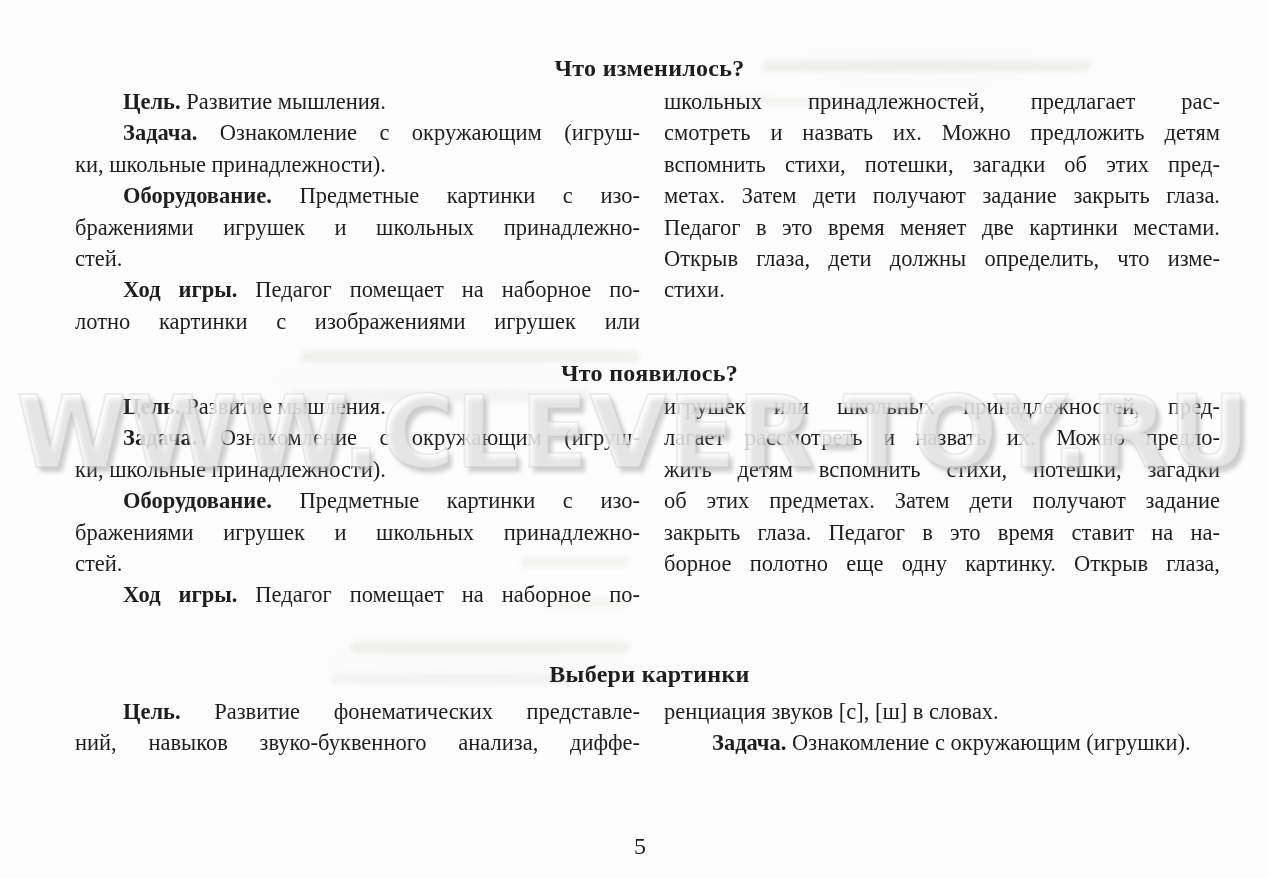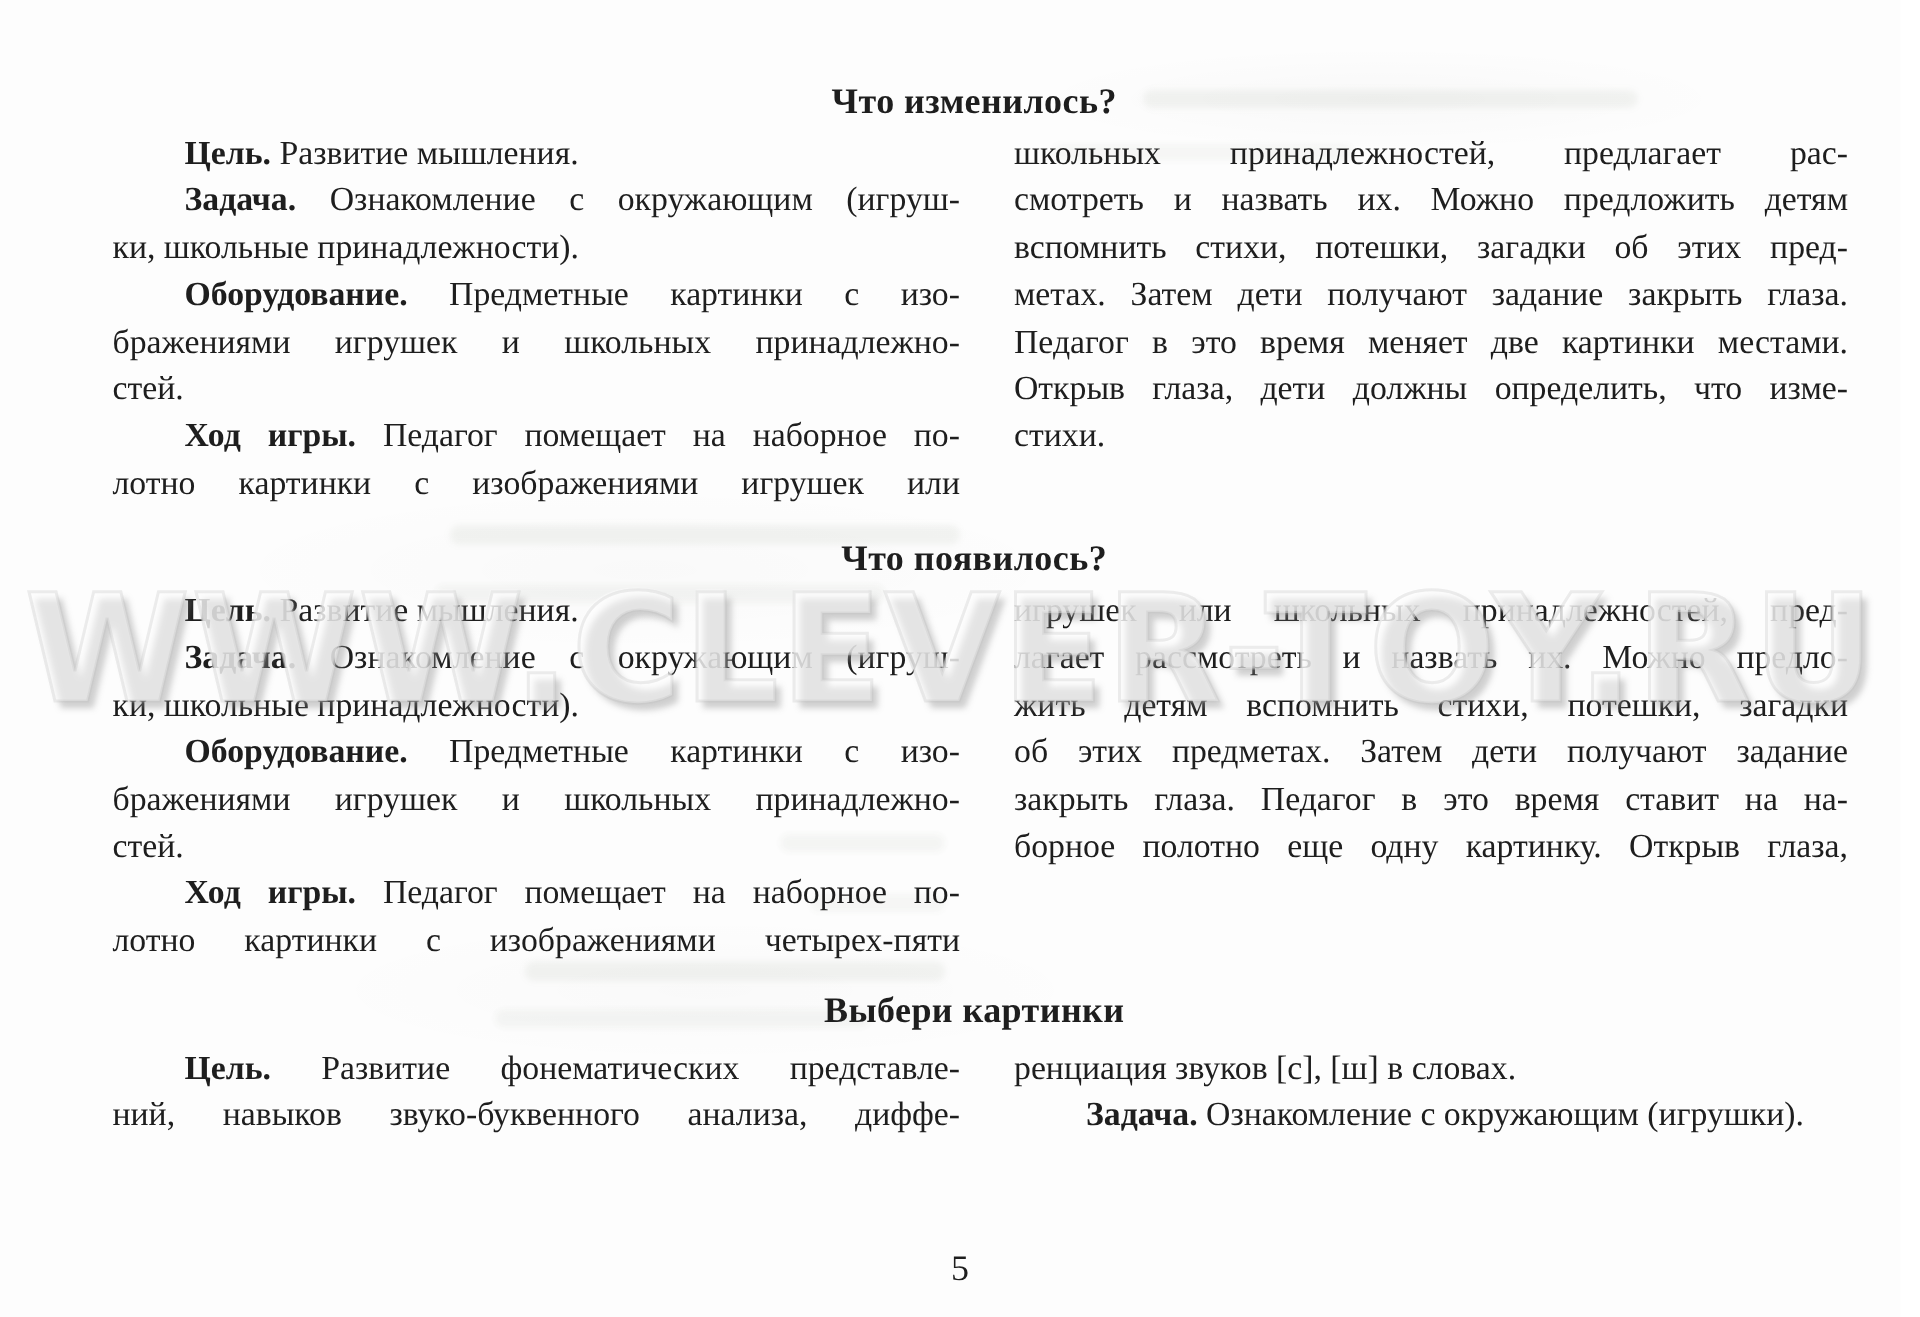--- a/index.html
+++ b/index.html
@@ -31,21 +31,21 @@
     font-size: 24px;
     line-height: 30px;
     letter-spacing: 0.3px;
   }
 
   .cols { display: flex; padding-left: 75px; margin-top: 3px; }
   .sec2 .cols { margin-top: 3px; }
   .sec3 .cols { margin-top: 7px; }
 
   .col { font-size: 22.5px; line-height: 31.4px; }
-  .col.left  { width: 565px; margin-right: 36px; }
+  .col.left  { width: 565px; margin-right: 24px; }
   .col.right { width: 556px; }
 
   .line { text-align: left; }
   .line.justify { text-align: justify; text-align-last: justify; }
   .line.indent { padding-left: 48px; }
   .lead { font-weight: bold; }
 
   
   .watermark {
     position: absolute;
@@ -137,21 +137,20 @@
     <h2 class="heading">Что появилось?</h2>
     <div class="cols">
       <div class="col left">
           <div class="line indent"><b class="lead">Цель.</b> Развитие мышления.</div>
           <div class="line justify indent"><b class="lead">Задача.</b> Ознакомление с окружающим (игруш-</div>
           <div class="line">ки, школьные принадлежности).</div>
           <div class="line justify indent"><b class="lead">Оборудование.</b> Предметные картинки с изо-</div>
           <div class="line justify">бражениями игрушек и школьных принадлежно-</div>
           <div class="line">стей.</div>
           <div class="line justify indent"><b class="lead">Ход игры.</b> Педагог помещает на наборное по-</div>
-          <div class="line justify">лотно картинки с изображениями четырех-пяти</div>
         </div>
       <div class="col right">
           <div class="line justify">игрушек или школьных принадлежностей, пред-</div>
           <div class="line justify">лагает рассмотреть и назвать их. Можно предло-</div>
           <div class="line justify">жить детям вспомнить стихи, потешки, загадки</div>
           <div class="line justify">об этих предметах. Затем дети получают задание</div>
           <div class="line justify">закрыть глаза. Педагог в это время ставит на на-</div>
           <div class="line justify">борное полотно еще одну картинку. Открыв глаза,</div>
         </div>
     </div>

